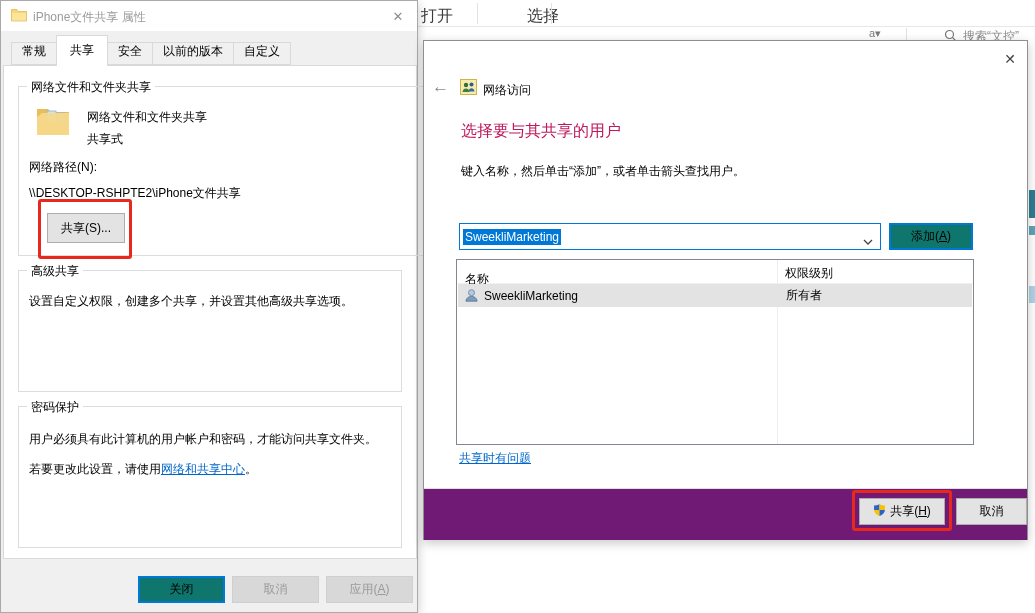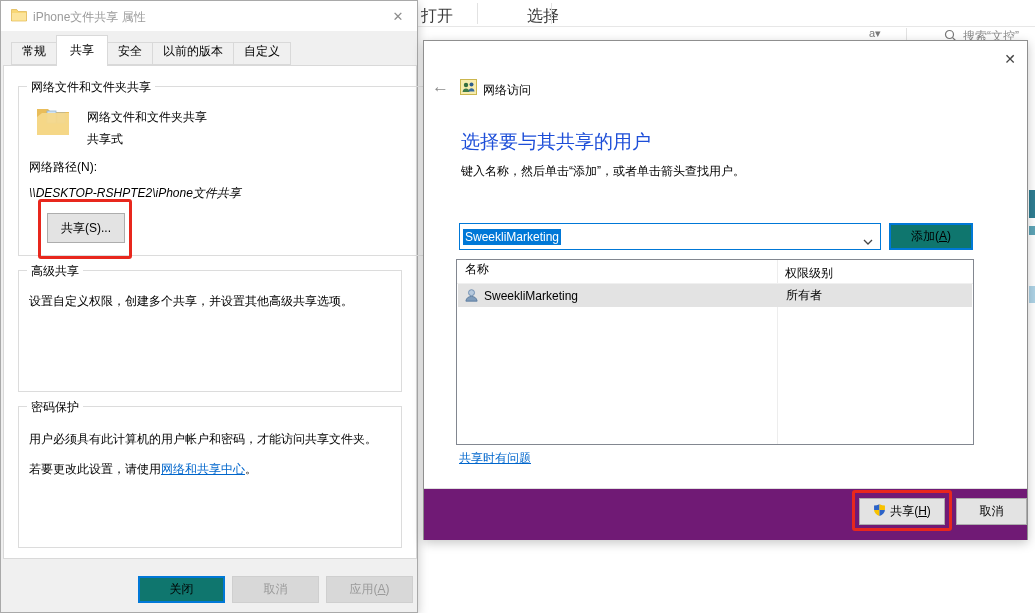--- a/index.html
+++ b/index.html
@@ -29,27 +29,27 @@
   .props .title { position:absolute; left:32px; top:8px; color:#9b9b9b; font-size:12px; }
   .tabs { position:absolute; left:10px; top:40px; height:25px; display:flex; align-items:flex-end; z-index:3; }
   .tab { padding:0 10px 4px; border:1px solid #d9d9d9; background:#f0f0f0; margin-right:-1px; margin-bottom:1px; font-size:12px; }
   .tab.sel { background:#fff; border-bottom:none; padding:6px 13px 7px; margin-bottom:0; }
   .page { position:absolute; left:2px; top:64px; width:414px; height:494px; background:#fff; border:1px solid #d9d9d9; }
   .group { position:absolute; border:1px solid #dcdcdc; }
   .group-label { position:absolute; top:-8px; left:8px; background:#fff; padding:0 4px; font-size:12px; }
 
   
   .wizard { left:423px; top:40px; width:605px; height:500px; background:#fff; border:1px solid #8f8f8f; z-index:20; position:absolute; box-shadow:0 3px 10px rgba(0,0,0,.22); }
-  .wizard .heading { position:absolute; left:37px; top:88px; font-size:19px; color:#1d4ed8; }
+  .wizard .heading { position:absolute; left:37px; top:80px; font-size:16px; color:#be185d; }
   .combo { position:absolute; left:35px; top:182px; width:422px; height:27px; background:#fff; border:1px solid #0078d7; display:flex; align-items:center; padding-left:3px; }
   .combo-value { background:#0078d7; color:#fff; font-size:12px; padding:1px 2px; }
   .combo-arrow { position:absolute; right:7px; top:10px; }
   .listbox { position:absolute; left:32px; top:218px; width:518px; height:186px; background:#fff; border:1px solid #828790; }
   .list-header { position:absolute; left:0; top:0; right:0; height:24px; border-bottom:1px solid #f0f0f0; }
-  .col-name { position:absolute; left:8px; top:1px;font-family:Liberation Serif, serif; }
+  .col-name { position:absolute; left:8px; top:11px;font-family:Liberation Serif, serif; }
   .col-perm { position:absolute; left:328px; top:5px; }
   .col-div { position:absolute; left:320px; top:0; bottom:0; width:1px; background:#ededed; }
   .list-row { position:absolute; left:1px; right:1px; top:24px; height:23px; background:#e3e3e3; display:flex; align-items:center; }
   .wizard .footer { position:absolute; left:0; right:0; top:447px; height:52px; background:#701a75; border-top:1px solid #dfdfdf; }
   u { text-decoration:underline; }
   .edge-mark { position:absolute; z-index:5; }
 </style>
 </head>
 <body>
 
@@ -105,21 +105,21 @@
           <svg width="36" height="32" viewBox="0 0 36 32">
             <path fill="#e9bd5a" d="M2 4h11l3 3h18v23H2z"></path>
             <rect x="12" y="6" width="9" height="12" fill="#cfe2f2" stroke="#93b3cd" stroke-width="0.8"></rect>
             <rect x="22" y="8" width="8" height="10" fill="#bcd6ea" stroke="#93b3cd" stroke-width="0.8"></rect>
             <path fill="#f6d88a" d="M2 30V12l5-4h27v22z" opacity="0.95"></path>
           </svg>
         </span>
         <span class="abs" style="left:68px; top:22px;">网络文件和文件夹共享</span>
         <span class="abs" style="left:68px; top:44px;">共享式</span>
         <span class="abs" style="left:10px; top:72px;">网络路径(N):</span>
-        <span class="abs" style="left:10px; top:98px;font-style:italic;">\\DESKTOP-RSHPTE2\iPhone文件共享</span>
+        <span class="abs" style="left:10px; top:98px;">\\DESKTOP-RSHPTE2\iPhone文件共享</span>
         <div class="btn" style="left:28px; top:126px; width:78px; height:30px;">共享(S)...</div>
       </div>
 
       <div class="annot" style="left:34px; top:133px; width:94px; height:60px;"></div>
 
       <div class="group" style="left:14px; top:204px; width:384px; height:122px;">
         <span class="group-label">高级共享</span>
         <span class="abs" style="left:10px; top:22px; width:364px;">设置自定义权限，创建多个共享，并设置其他高级共享选项。</span>
       </div>
 

